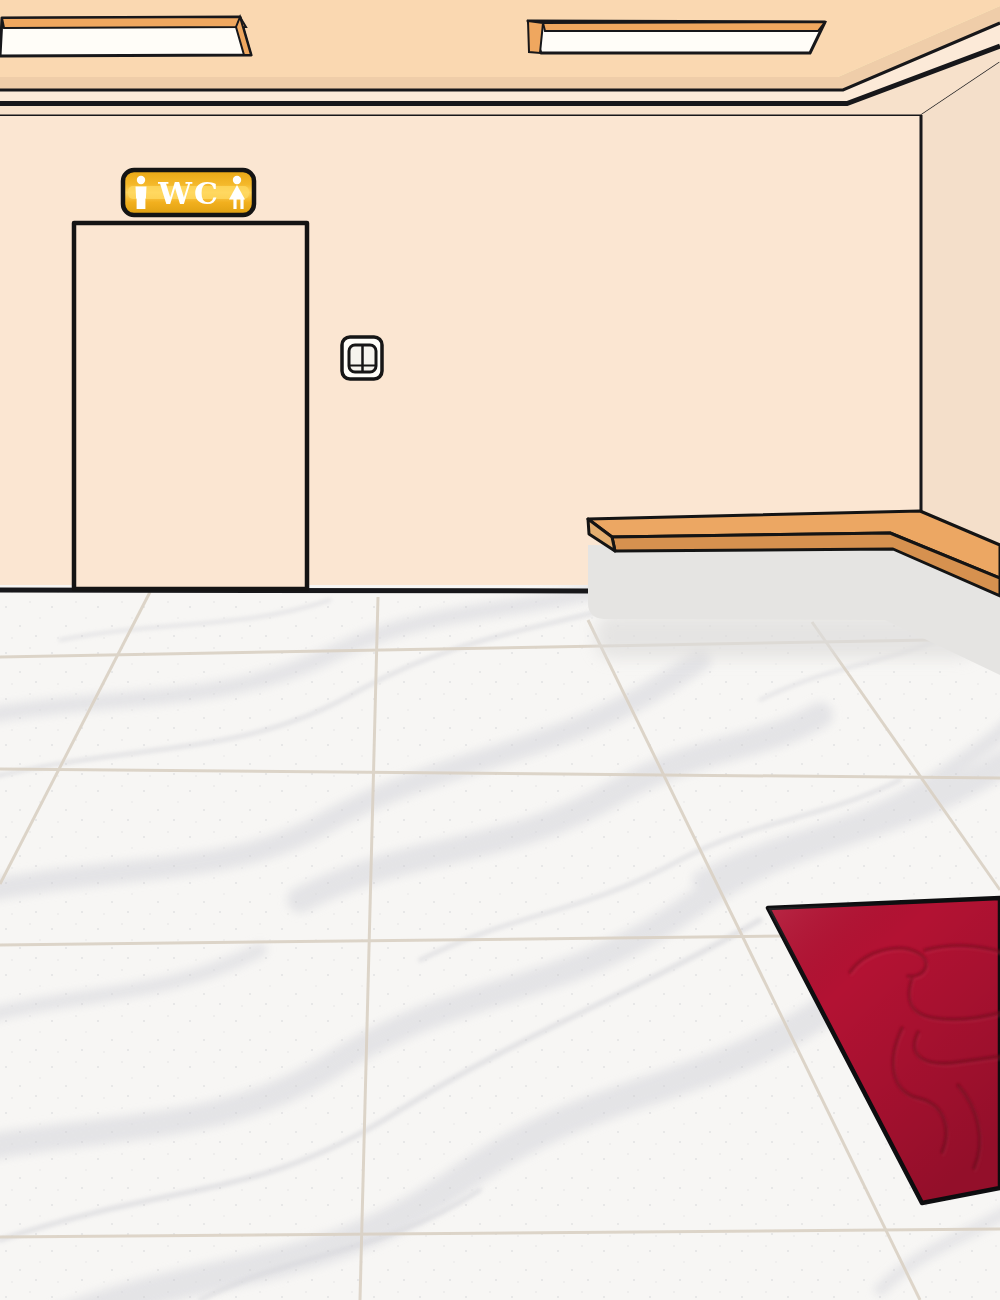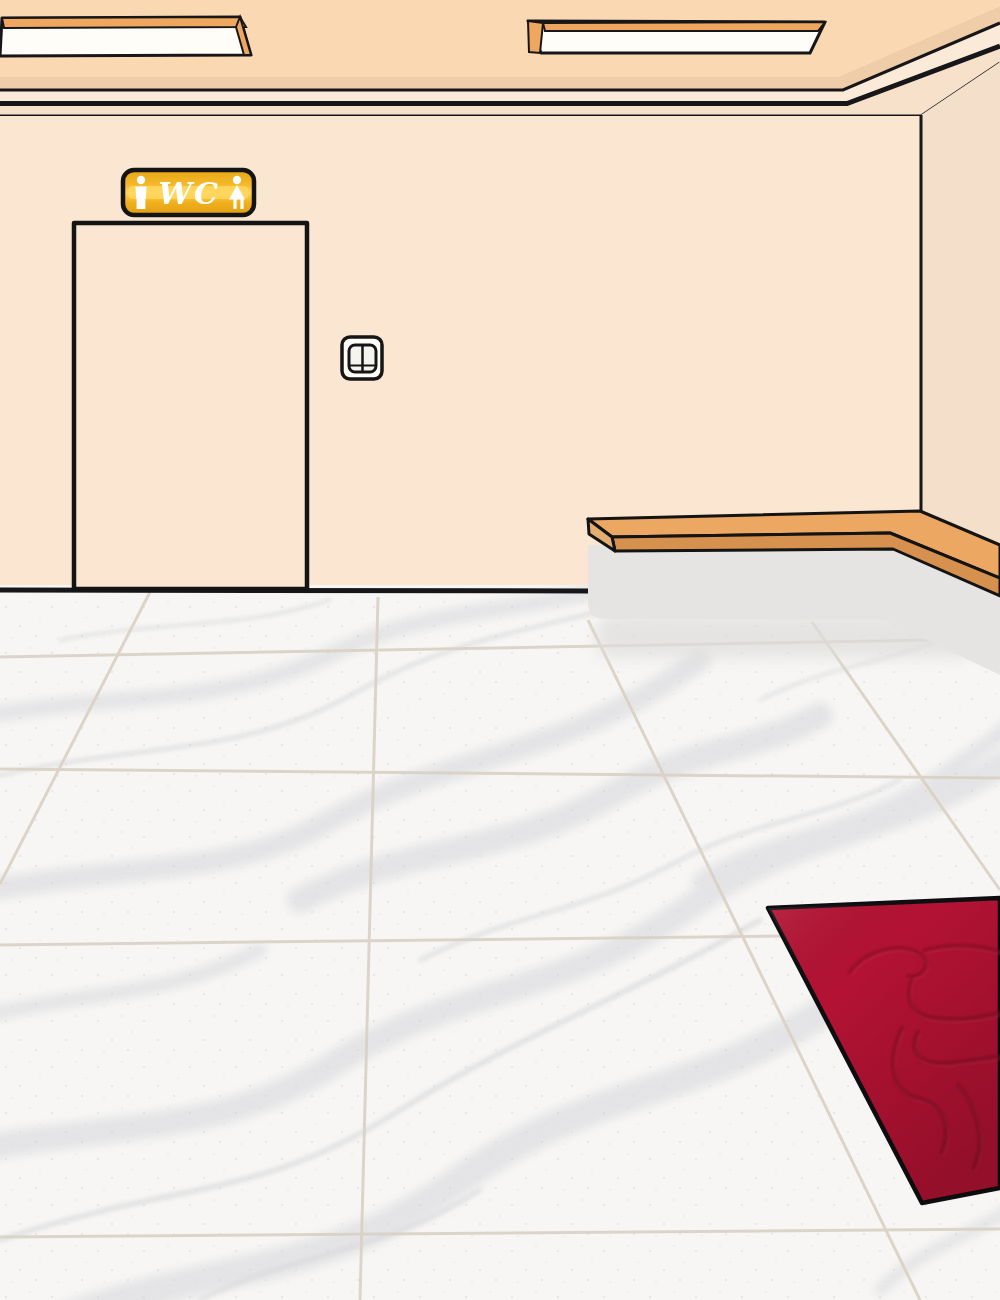--- a/index.html
+++ b/index.html
@@ -1,17 +1,17 @@
 <!DOCTYPE html>
 <html><head>
 <meta charset="utf-8">
 <style>
   html,body{margin:0;padding:0;background:#ffffff;}
   .scene{position:relative;width:1000px;height:1300px;overflow:hidden;background:#fef9c3;
-         font-family:"DejaVu Sans",sans-serif;font-style:italic;}
+         font-family:"DejaVu Sans",sans-serif;}
   svg{display:block;}
   .wc-text{font-family:"DejaVu Serif",serif;font-weight:bold;letter-spacing:2px;}
 </style>
 </head>
 <body>
 
 <div class="scene">
 <svg width="1000" height="1300" viewBox="0 0 1000 1300">
   <defs>
     <filter id="blur5" x="-30%" y="-30%" width="160%" height="160%">

